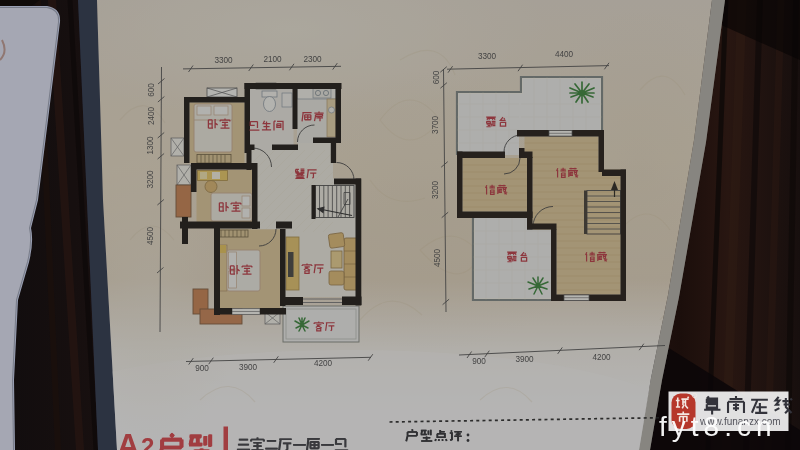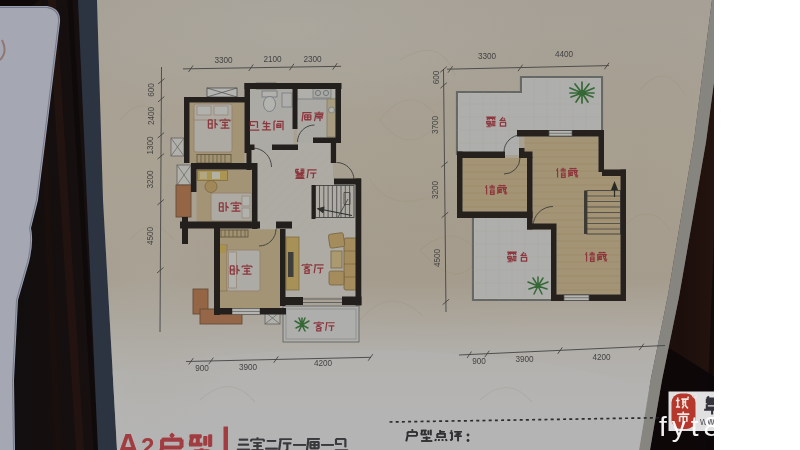--- a/index.html
+++ b/index.html
@@ -1,16 +1,16 @@
 <!DOCTYPE html>
 <html><head>
 <meta charset="utf-8">
 <style>
 html,body{margin:0;padding:0;}
-#stage{position:relative;width:714px;height:450px;overflow:hidden;background:#737373;font-family:"Liberation Sans",sans-serif;}
+#stage{position:relative;width:800px;height:450px;overflow:hidden;background:#737373;font-family:"Liberation Sans",sans-serif;}
 svg{display:block;}
 </style>
 </head>
 <body>
 <div id="stage">
 <svg width="800" height="450" viewBox="0 0 800 450" xmlns="http://www.w3.org/2000/svg" style="filter:blur(0.4px)">
 <defs>
 <linearGradient id="woodL" x1="0" y1="0" x2="1" y2="0">
  <stop offset="0" stop-color="#110d0e"></stop>
  <stop offset="0.45" stop-color="#2a1713"></stop>

